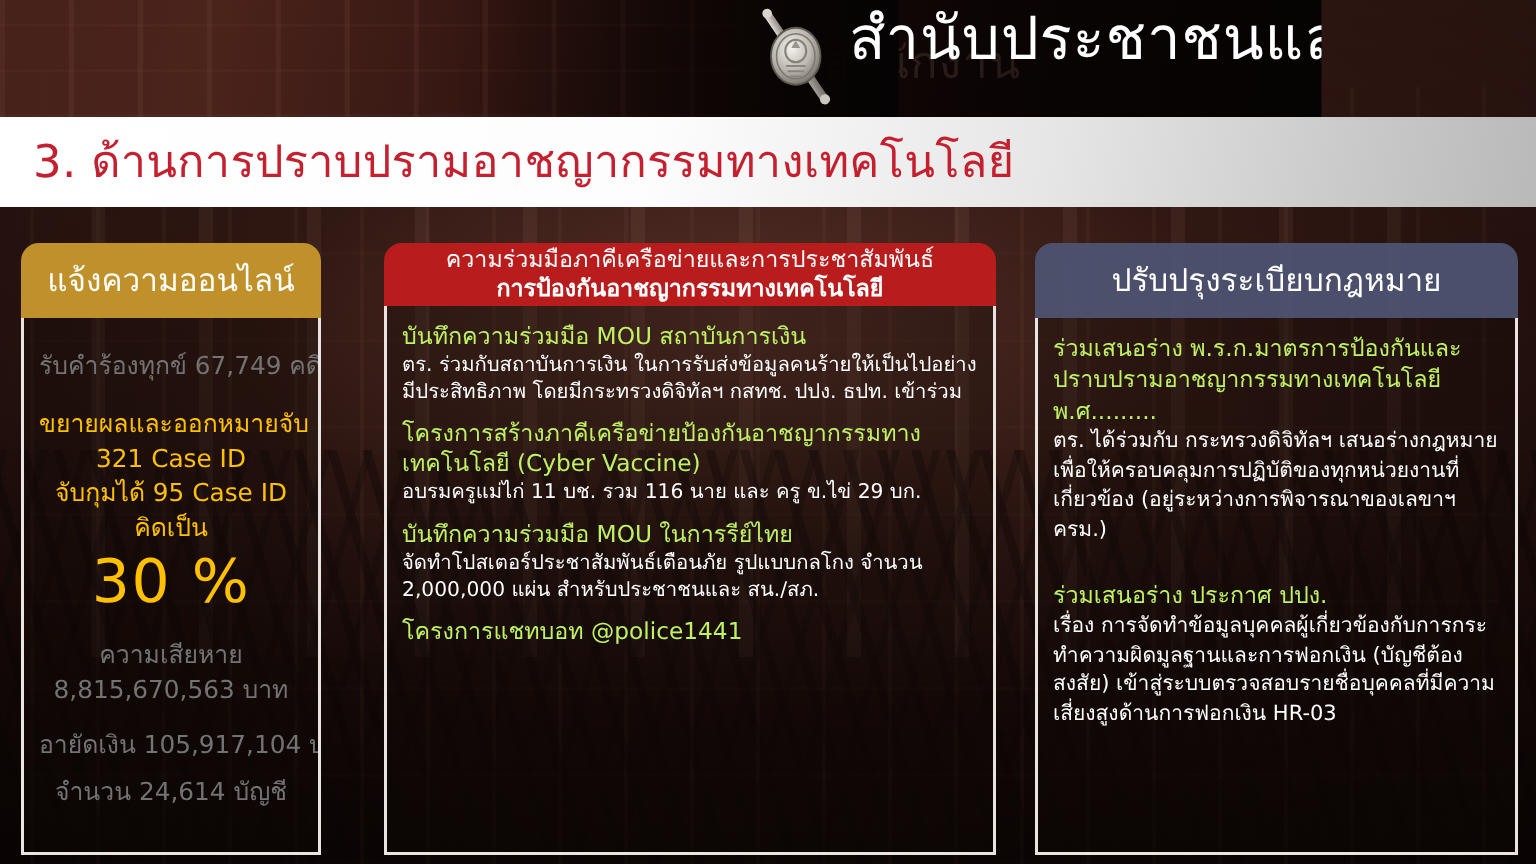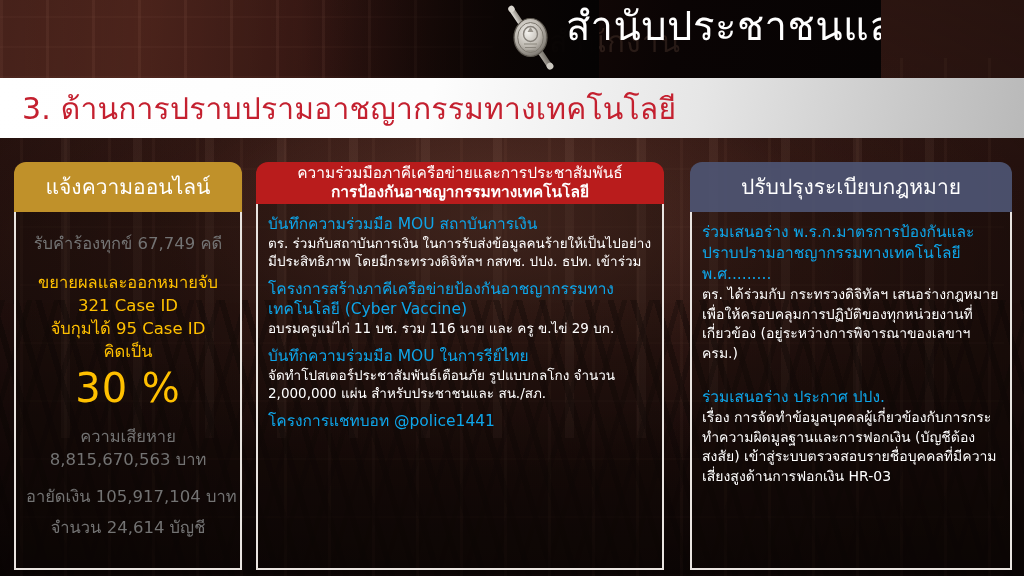--- a/index.html
+++ b/index.html
@@ -142,21 +142,21 @@
     position: absolute;
     left: 0; top: 138px;
     width: 1024px; height: 438px;
   }
   .col {
     position: absolute;
     top: 24px; bottom: 6px;
     display: flex;
     flex-direction: column;
   }
-  #col-left   { left: 14px;  width: 228px; }
+  #col-left   { left: 14px;  width: 200px; }
   #col-mid    { left: 256px; width: 408px; }
   #col-right  { left: 674px; width: 338px; padding-left: 16px; }
 
   .col-head {
     border-radius: 12px 12px 0 0;
     text-align: center;
     color: #ffffff;
     display: flex;
     flex-direction: column;
     align-items: center;
@@ -210,21 +210,21 @@
   }
   .sp-8  { height: 8px; }
   .sp-10 { height: 10px; }
   .sp-12 { height: 12px; }
   .sp-14 { height: 14px; }
   .sp-16 { height: 16px; }
 
   
   .blk { margin-bottom: 9px; }
   .blk-title {
-    color: #0ea5e9;
+    color: #bef264;
     font-size: 15.5px;
     line-height: 20px;
   }
   .blk-body {
     color: #ffffff;
     font-size: 13.5px;
     line-height: 18px;
   }
   #col-right .blk-title { font-size: 15.5px; line-height: 21px; }
   #col-right .blk-body  { font-size: 14px;   line-height: 19.5px; }

